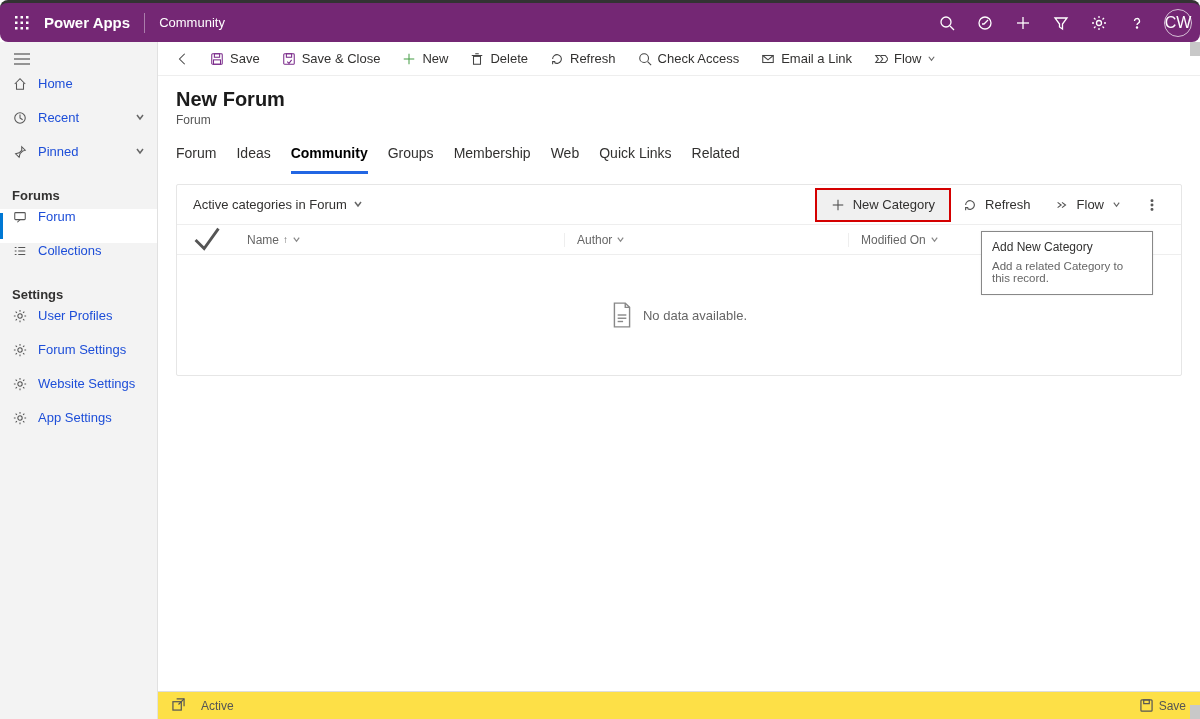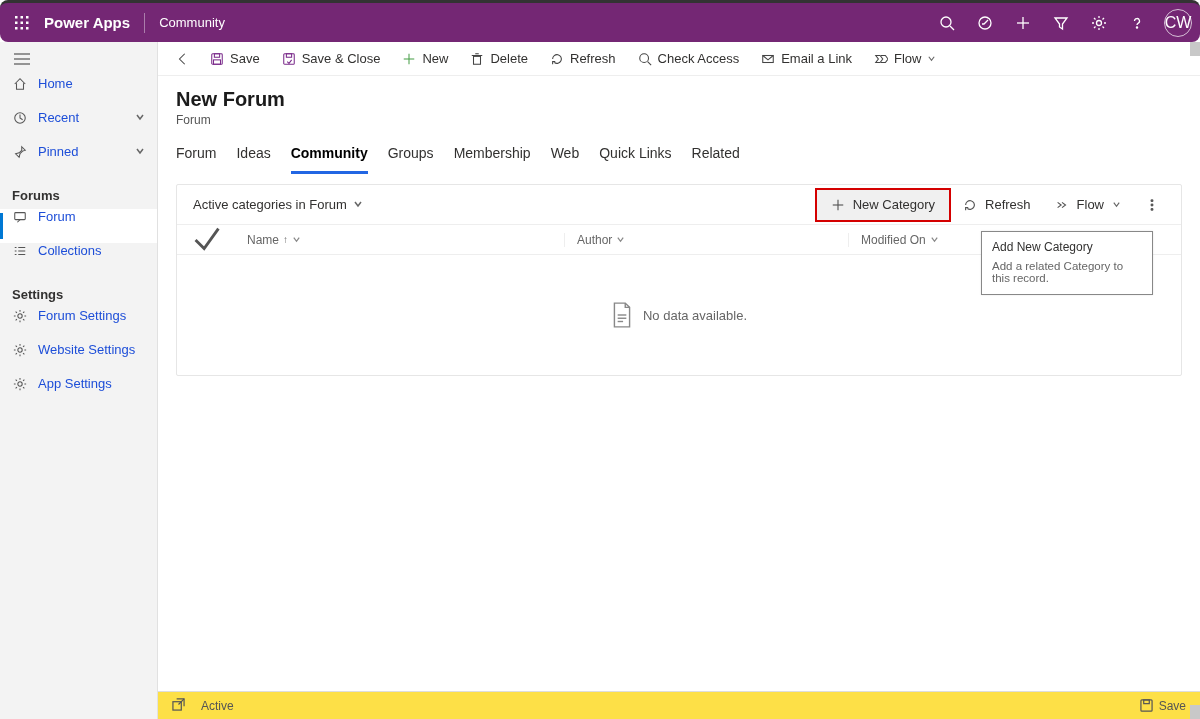--- a/index.html
+++ b/index.html
@@ -223,20 +223,29 @@
     </div>
 
     <div class="nav-header">Settings</div>
     <div class="nav-item">
       <span class="icon16">
           <svg viewBox="0 0 16 16">
             <circle cx="8" cy="8" r="2.5"></circle>
             <path d="M8 1v2M8 13v2M1 8h2M13 8h2M3 3l1.5 1.5M11.5 11.5L13 13M3 13l1.5-1.5M11.5 4.5L13 3"></path>
           </svg>
         </span>
+      <span>User Profiles</span>
+    </div>
+    <div class="nav-item">
+      <span class="icon16">
+          <svg viewBox="0 0 16 16">
+            <circle cx="8" cy="8" r="2.5"></circle>
+            <path d="M8 1v2M8 13v2M1 8h2M13 8h2M3 3l1.5 1.5M11.5 11.5L13 13M3 13l1.5-1.5M11.5 4.5L13 3"></path>
+          </svg>
+        </span>
       <span>Forum Settings</span>
     </div>
     <div class="nav-item">
       <span class="icon16">
           <svg viewBox="0 0 16 16">
             <circle cx="8" cy="8" r="2.5"></circle>
             <path d="M8 1v2M8 13v2M1 8h2M13 8h2M3 3l1.5 1.5M11.5 11.5L13 13M3 13l1.5-1.5M11.5 4.5L13 3"></path>
           </svg>
         </span>
       <span>Website Settings</span>

